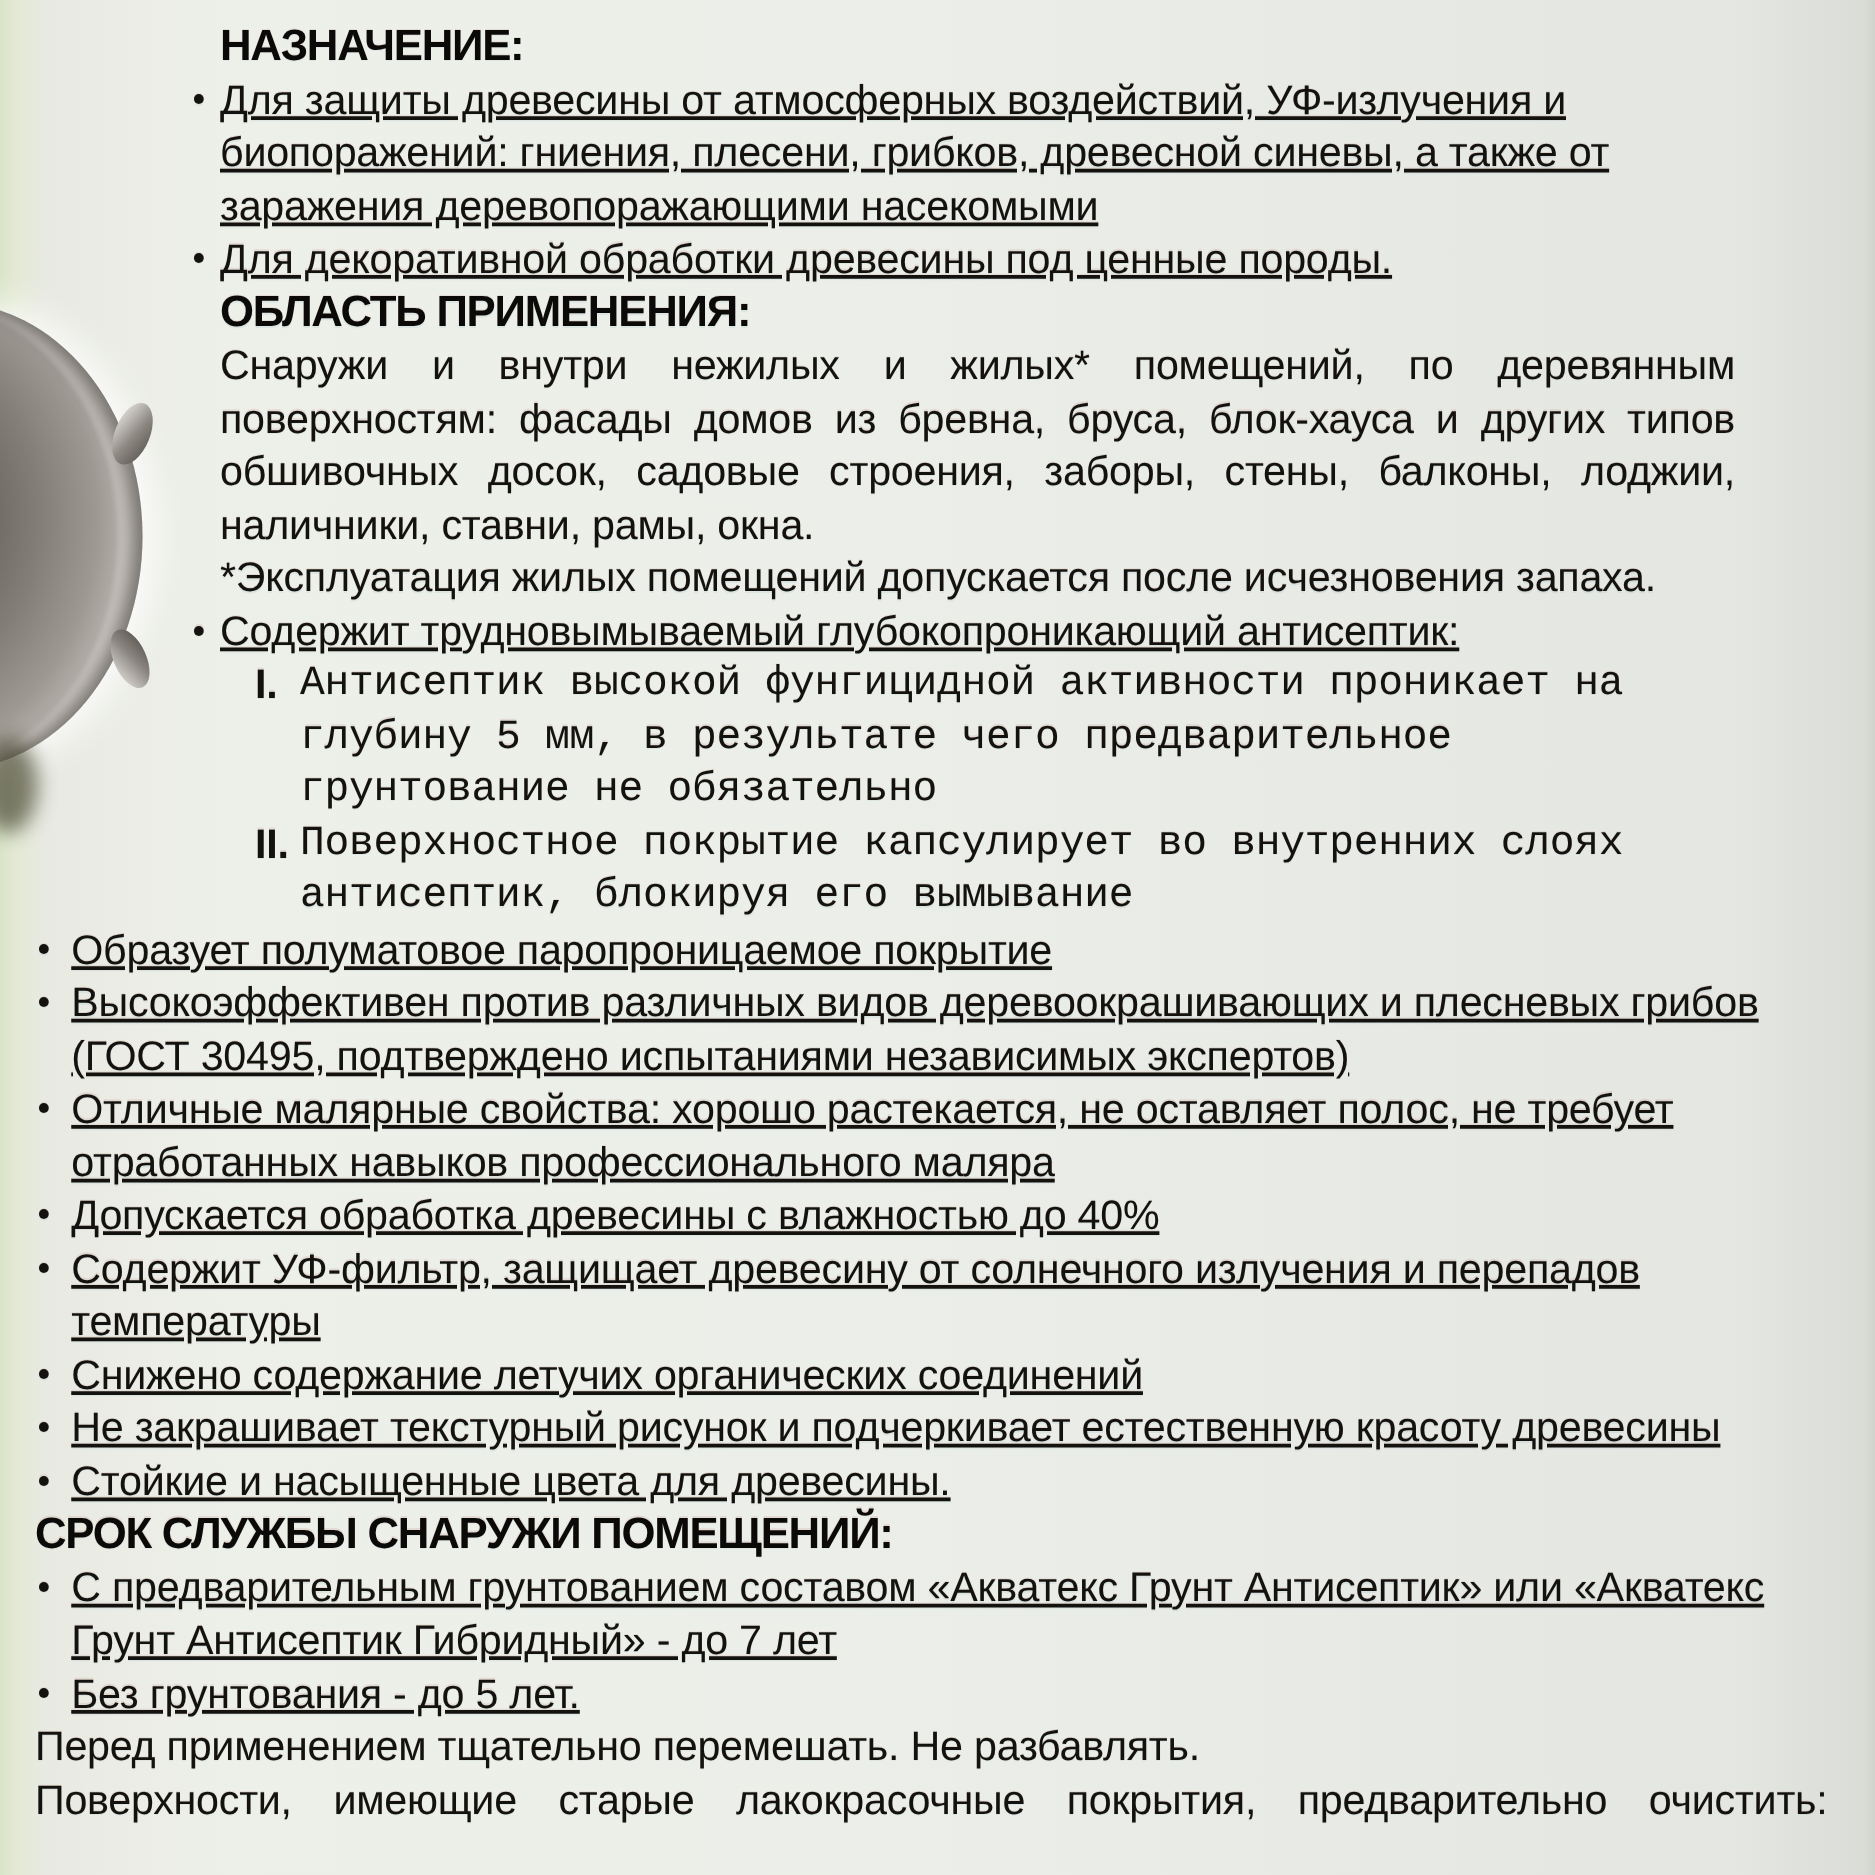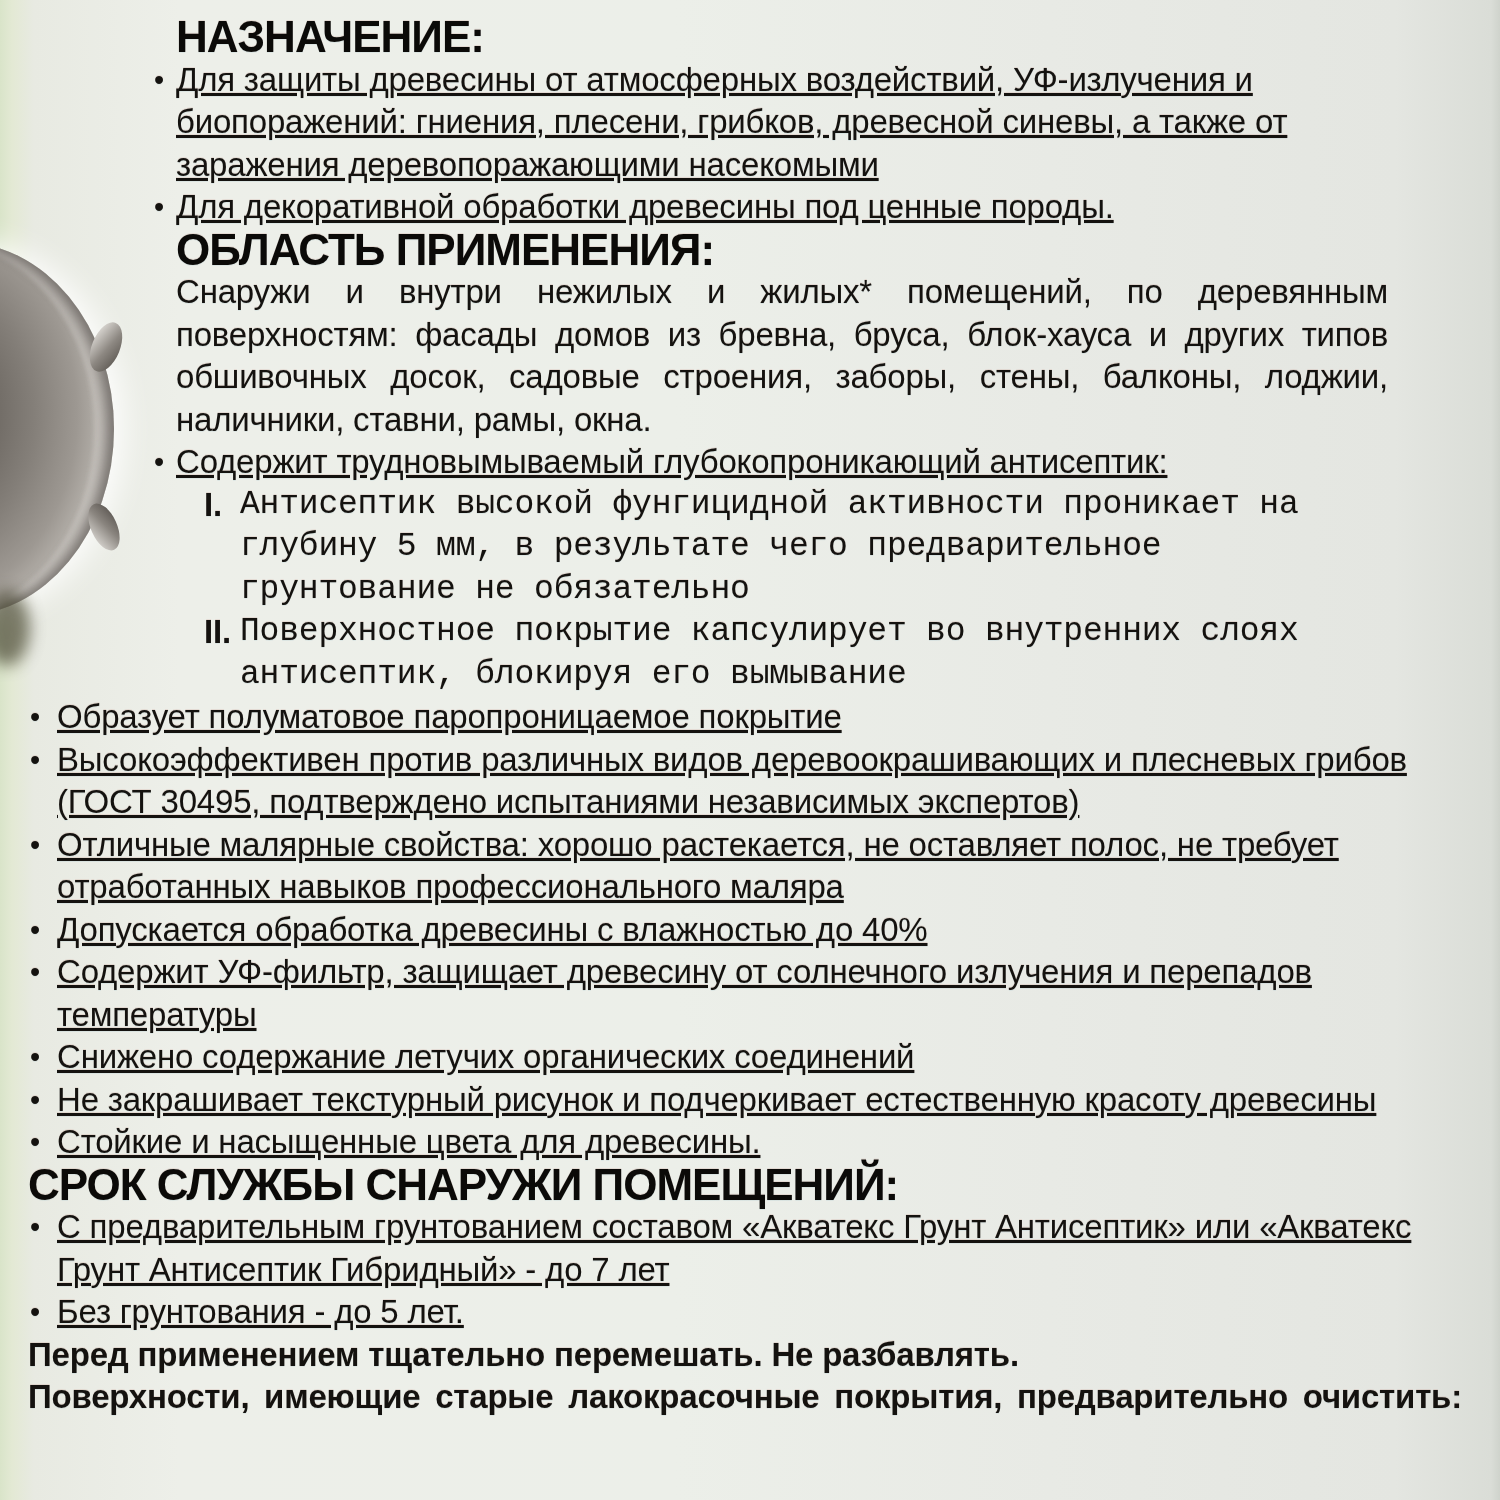--- a/index.html
+++ b/index.html
@@ -46,35 +46,35 @@
   }
   
   .content{
     position:absolute;left:0;top:16px;width:1500px;
     font-size:33px;line-height:42.5px;letter-spacing:-0.2px;
     text-shadow:0 -1px 0 rgba(150,35,20,0.10),0 1px 0 rgba(20,120,150,0.08);
   }
   .block-a{padding-left:176px;padding-right:112px;}
   .block-b{padding-left:57px;padding-right:38px;}
   h2{
-    margin:0;font-size:44px;line-height:42.5px;font-weight:700;
+    margin:0;font-size:35px;line-height:42.5px;font-weight:700;
     letter-spacing:-1px;color:#0b0a08;
   }
   p{margin:0;}
   .justify{text-align:justify;}
   .justify-last{text-align:justify;text-align-last:justify;}
   .li{display:flex;align-items:flex-start;}
   .li .mk{flex:0 0 22px;margin-left:-22px;font-size:29px;}
   .block-b .li .mk{flex:0 0 27px;margin-left:-27px;}
   .li .txt{flex:1;text-decoration:underline;}
   .sub{display:flex;margin-left:28px;}
   .sub .mk{flex:0 0 36px;margin-left:0;font-weight:700;font-size:33px;}
   .sub .txt{flex:1;font-family:Liberation Mono, monospace;}
   .block-b h2{margin-left:-29px;}
-  .noindent{margin-left:-29px;font-weight:bold;}
+  .noindent{margin-left:-29px;}
   
   .cutoff{
     position:absolute;left:0;top:1489px;width:1500px;height:11px;
     overflow:hidden;opacity:.5;
   }
   .cutoff .inner{
     display:flex;justify-content:flex-end;padding-right:14px;
     font-size:33px;line-height:42.5px;color:#6f7678;
   }
 </style>
@@ -96,20 +96,21 @@
         <span class="mk">•</span>
         <p class="txt">Для защиты древесины от атмосферных воздействий, УФ-излучения и биопоражений: гниения, плесени, грибков, древесной синевы, а также от заражения деревопоражающими насекомыми</p>
       </div>
       <div class="li">
         <span class="mk">•</span>
         <p class="txt">Для декоративной обработки древесины под ценные породы.</p>
       </div>
 
       <h2>ОБЛАСТЬ ПРИМЕНЕНИЯ:</h2>
       <p class="justify">Снаружи и внутри нежилых и жилых* помещений, по деревянным поверхностям: фасады домов из бревна, бруса, блок-хауса и других типов обшивочных досок, садовые строения, заборы, стены, балконы, лоджии, наличники, ставни, рамы, окна.</p>
+      <p>*Эксплуатация жилых помещений допускается после исчезновения запаха.</p>
 
 
       <div class="li">
         <span class="mk">•</span>
         <p class="txt">Содержит трудновымываемый глубокопроникающий антисептик:</p>
       </div>
 
       <div class="sub">
         <span class="mk">I.</span>
         <p class="txt">Антисептик высокой фунгицидной активности проникает на глубину 5 мм, в результате чего предварительное грунтование не обязательно</p>

